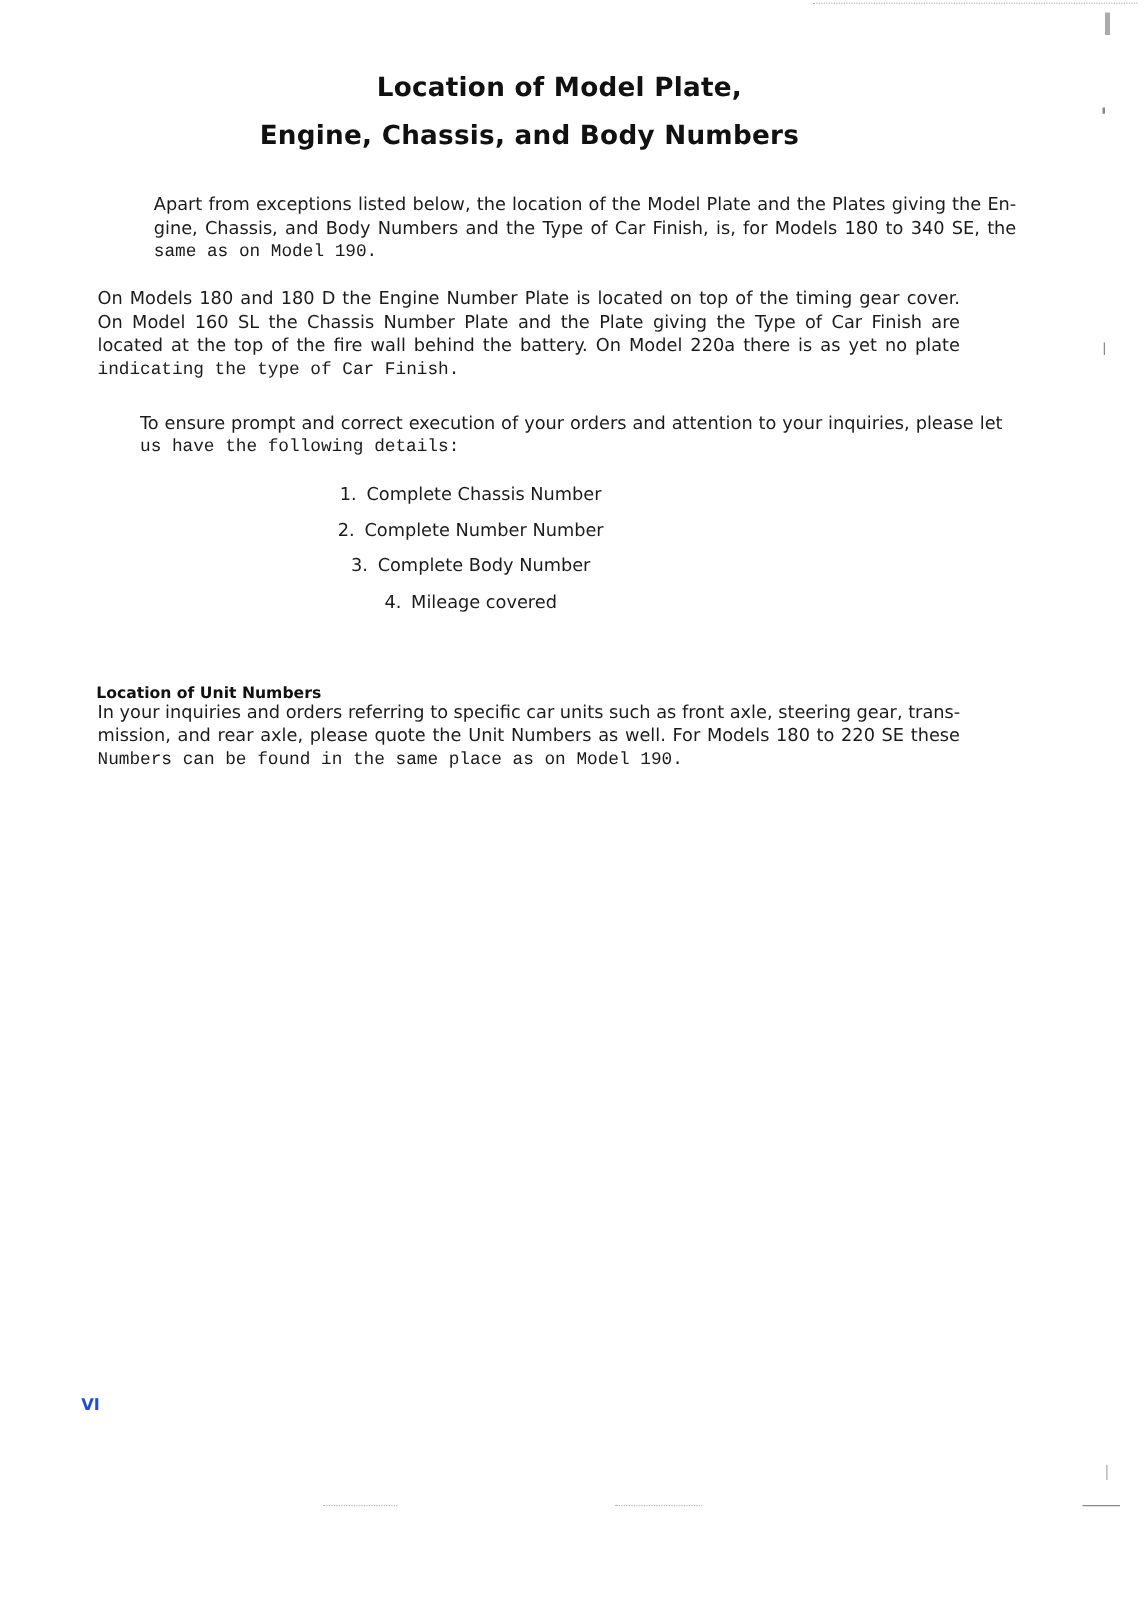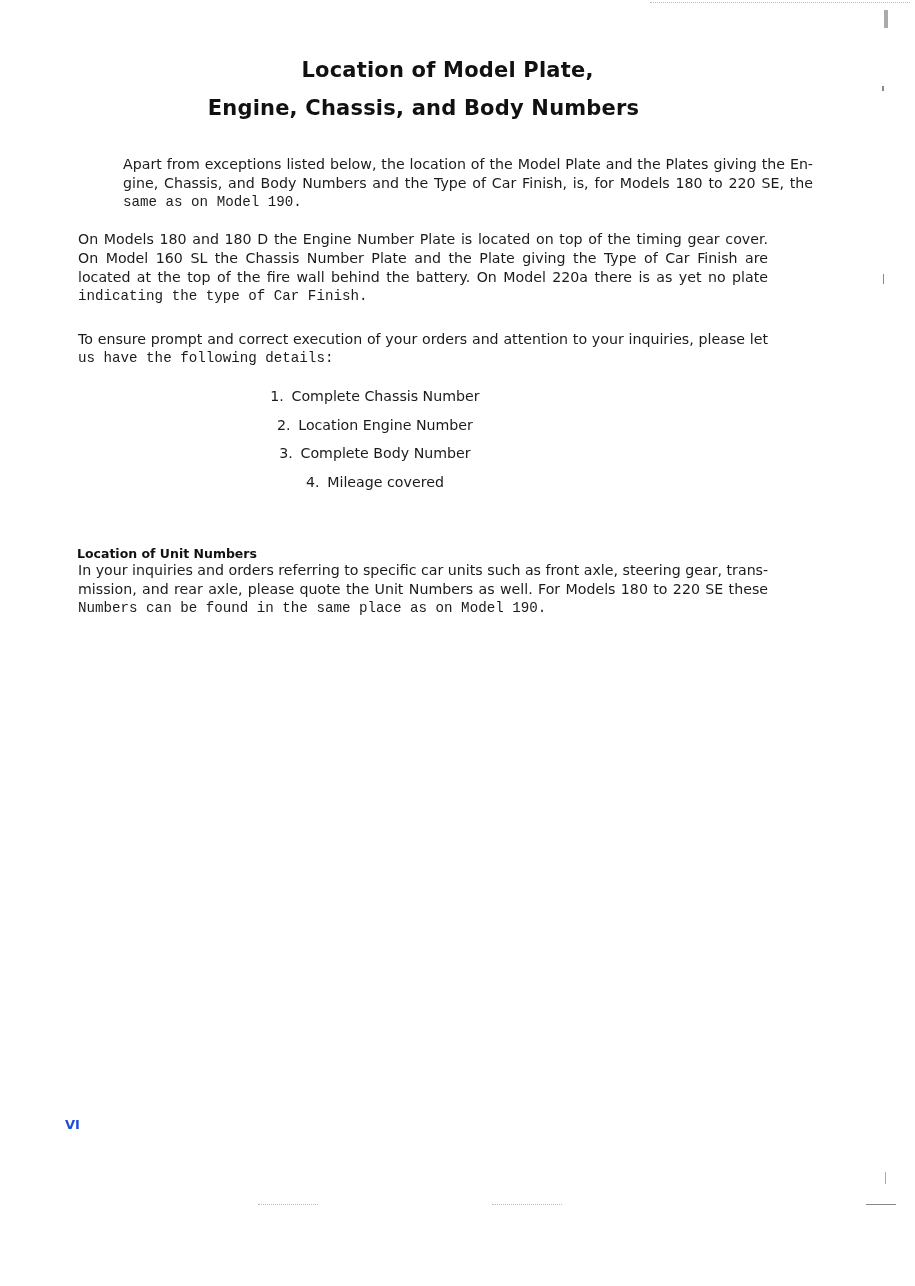--- a/index.html
+++ b/index.html
@@ -9,21 +9,21 @@
   .title { position: absolute; left: 0; width: 915px; text-align: center;
            font-weight: bold; font-size: 21px; letter-spacing: 0.2px; color: #111; }
   .t1 { top: 58px; left: -10px; }
   .t2 { top: 96px; left: -34px; }
   .para { position: absolute; left: 78px; width: 690px; font-size: 14.2px;
           line-height: 19px; text-align: justify; color: #1b1b1b; }
   .para .ln { display: block; white-space: nowrap; text-align-last: justify; }
   .para .ln.last { text-align-last: left; font-family: Liberation Mono, monospace; }
   .p1 { top: 155px; margin-left: 45px; }
   .p2 { top: 230px; }
-  .p3 { top: 330px; }
+  .p3 { top: 330px; margin-left: 34px; }
   .p4 { top: 561px; }
   .list { position: absolute; left: 267px; top: 386px; font-size: 14.2px; color: #1b1b1b; text-align: center; }
   .list .item { height: 28.5px; line-height: 20px; white-space: nowrap; }
   .list .num { display: inline-block; width: 20px; }
   .subhead { position: absolute; left: 77px; top: 518px; font-weight: bold; font-size: 12.5px; color: #111; margin-top: 28px; }
   .folio { position: absolute; left: 65px; top: 1117px; font-weight: bold; font-size: 13px; color: #1d4ed8; }
   .mark { position: absolute; background: #888; }
   .dotline { position: absolute; border-top: 1px dotted #bbb; height: 0; }
 </style>
 </head>
@@ -38,21 +38,21 @@
   <div class="mark" style="left:885px; top:1172px; width:1px; height:12px; background:#aaa;"></div>
   <div class="mark" style="left:866px; top:1204px; width:30px; height:1px;"></div>
   <div class="dotline" style="left:258px; top:1204px; width:60px;"></div>
   <div class="dotline" style="left:492px; top:1204px; width:70px;"></div>
 
   <div class="title t1">Location of Model Plate,</div>
   <div class="title t2">Engine, Chassis, and Body Numbers</div>
 
   <div class="para p1">
     <span class="ln">Apart from exceptions listed below, the location of the Model Plate and the Plates giving the En-</span>
-    <span class="ln">gine, Chassis, and Body Numbers and the Type of Car Finish, is, for Models 180 to 220 SE, the</span>
+    <span class="ln">gine, Chassis, and Body Numbers and the Type of Car Finish, is, for Models 180 to 340 SE, the</span>
     <span class="ln last">same as on Model 190.</span>
   </div>
 
   <div class="para p2">
     <span class="ln">On Models 180 and 180 D the Engine Number Plate is located on top of the timing gear cover.</span>
     <span class="ln">On Model 160 SL the Chassis Number Plate and the Plate giving the Type of Car Finish are</span>
     <span class="ln">located at the top of the fire wall behind the battery. On Model 220a there is as yet no plate</span>
     <span class="ln last">indicating the type of Car Finish.</span>
   </div>
 
@@ -61,21 +61,21 @@
     <span class="ln last">us have the following details:</span>
   </div>
 
   <div class="list">
     <div class="item">
       <span class="num">1.</span>
       <span>Complete Chassis Number</span>
     </div>
     <div class="item">
       <span class="num">2.</span>
-      <span>Location Engine Number</span>
+      <span>Complete Number Number</span>
     </div>
     <div class="item">
       <span class="num">3.</span>
       <span>Complete Body Number</span>
     </div>
     <div class="item">
       <span class="num">4.</span>
       <span>Mileage covered</span>
     </div>
   </div>

